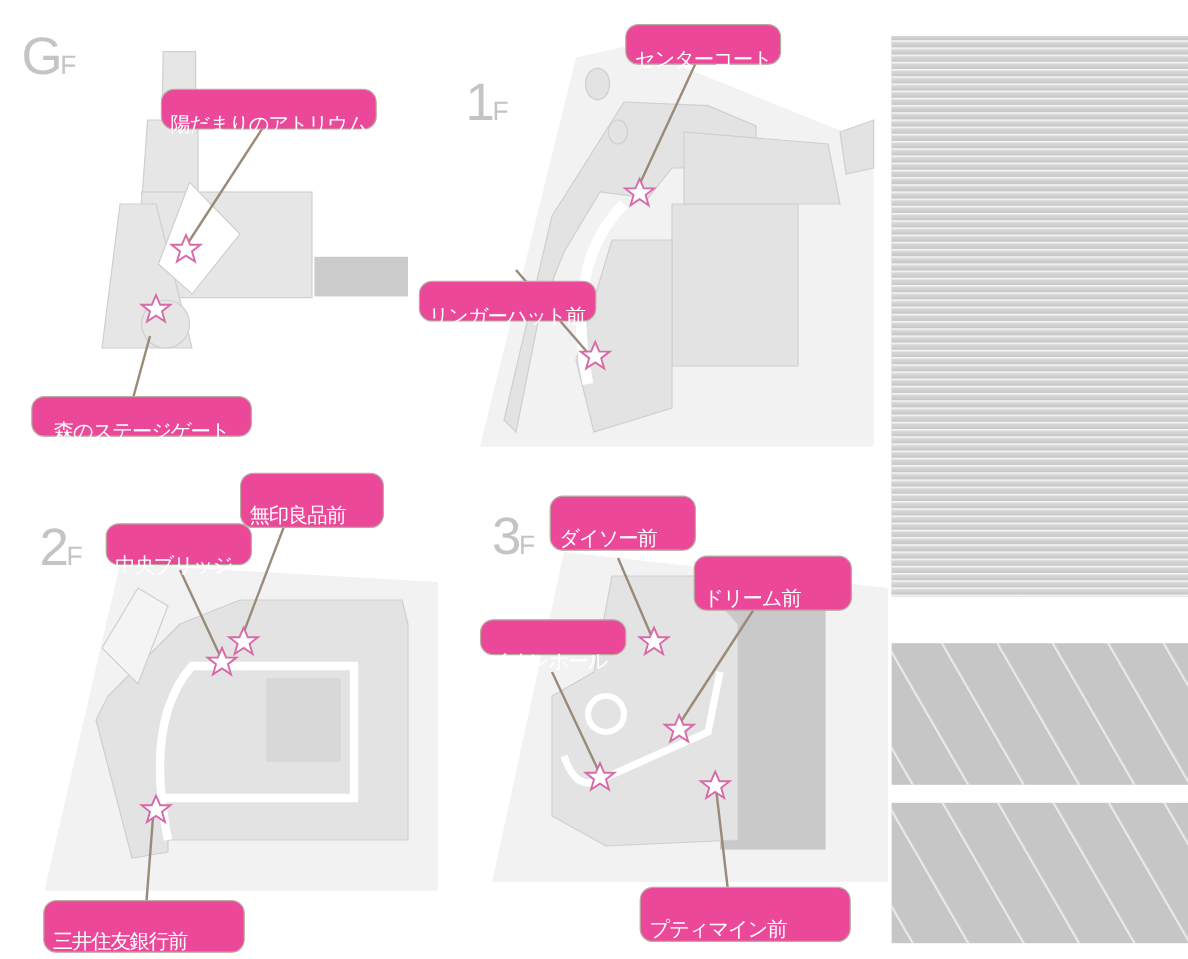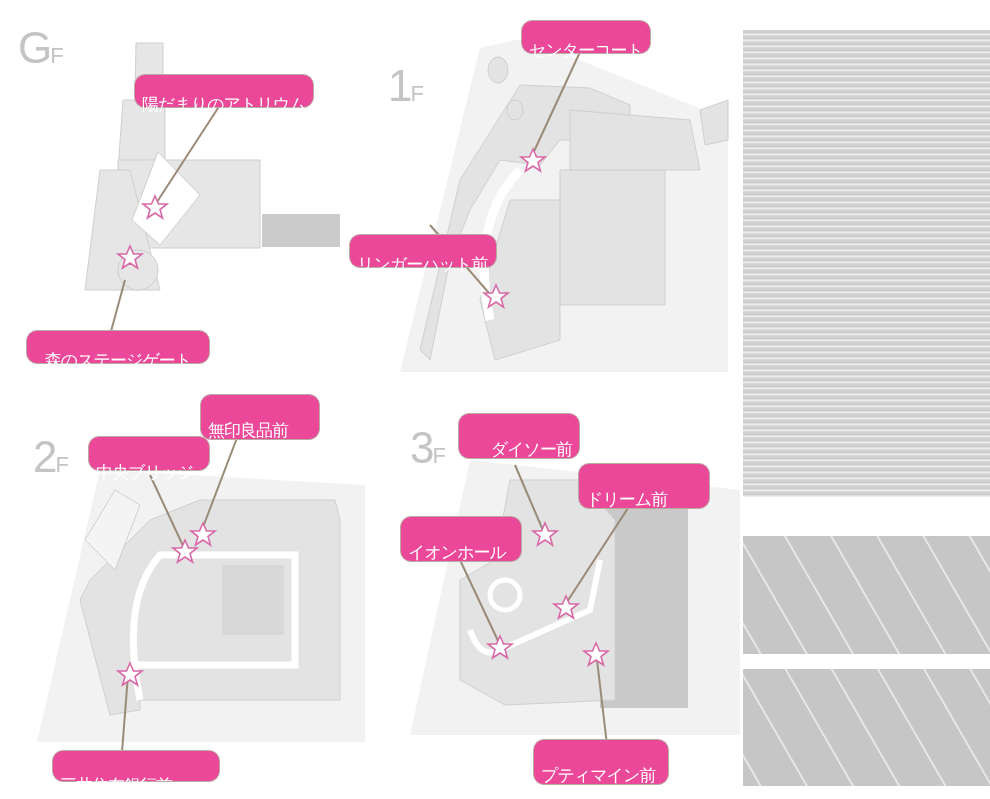--- a/index.html
+++ b/index.html
@@ -116,23 +116,23 @@
   <use href="#star" x="596" y="655"></use>
 </svg>
 
 <div class="pill" style="left:134px;top:74px;width:180px;">陽だまりのアトリウム</div>
 <div class="pill" style="left:26px;top:330px;width:184px;text-align:center;">森のステージゲート</div>
 
 <div class="pill" style="left:521px;top:20px;width:130px;">センターコート</div>
 <div class="pill" style="left:349px;top:186px;width:148px;margin-top:48px;">リンガーハット前</div>
 
 <div class="pill" style="left:88px;top:436px;width:122px;height:35px;line-height:46px;">中央ブリッジ</div>
-<div class="pill" style="left:200px;top:394px;width:120px;height:46px;line-height:46px;">無印良品前</div>
-<div class="pill" style="left:36px;top:750px;width:168px;height:32px;line-height:44px;margin-left:16px;">三井住友銀行前</div>
+<div class="pill" style="left:200px;top:394px;width:120px;height:46px;line-height:46px;font-family:Liberation Serif, serif;">無印良品前</div>
+<div class="pill" style="left:36px;top:750px;width:168px;height:44px;line-height:44px;">三井住友銀行前</div>
 
-<div class="pill" style="left:458px;top:413px;width:122px;height:46px;line-height:46px;text-align:right;">ダイソー前</div>
+<div class="pill" style="left:458px;top:413px;width:122px;height:46px;line-height:46px;">ダイソー前</div>
 <div class="pill" style="left:578px;top:463px;width:132px;height:46px;line-height:46px;">ドリーム前</div>
-<div class="pill" style="left:400px;top:516px;width:122px;height:46px;line-height:46px;">イオンホール</div>
-<div class="pill" style="left:533px;top:739px;width:136px;height:46px;line-height:46px;">プティマイン前</div>
+<div class="pill" style="left:400px;top:516px;width:122px;height:30px;line-height:46px;">イオンホール</div>
+<div class="pill" style="left:533px;top:739px;width:176px;height:46px;line-height:46px;">プティマイン前</div>
 
 <div class="photo a" style="top:30px;height:467px;"></div>
 <div class="photo b" style="top:536px;height:118px;"></div>
 <div class="photo c" style="top:669px;height:117px;"></div>
 
 </body></html>

